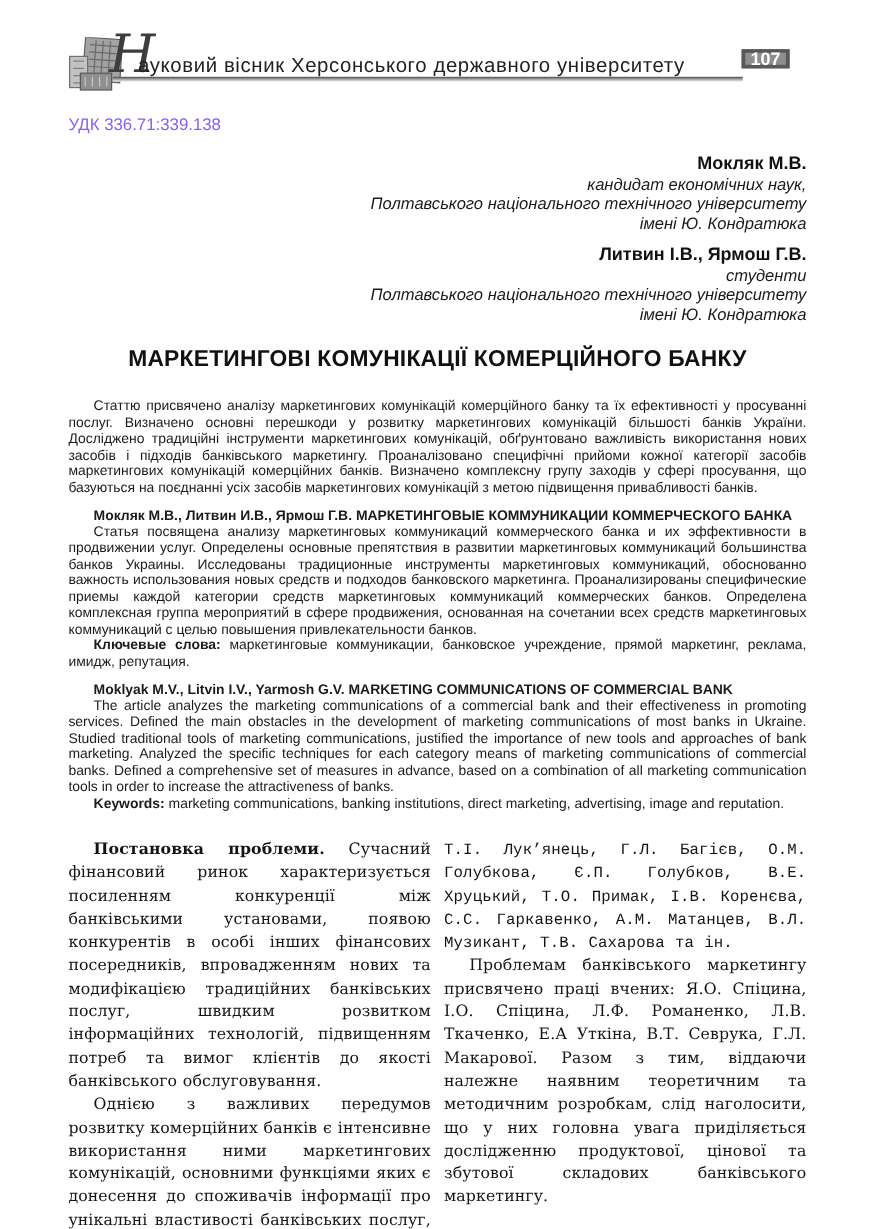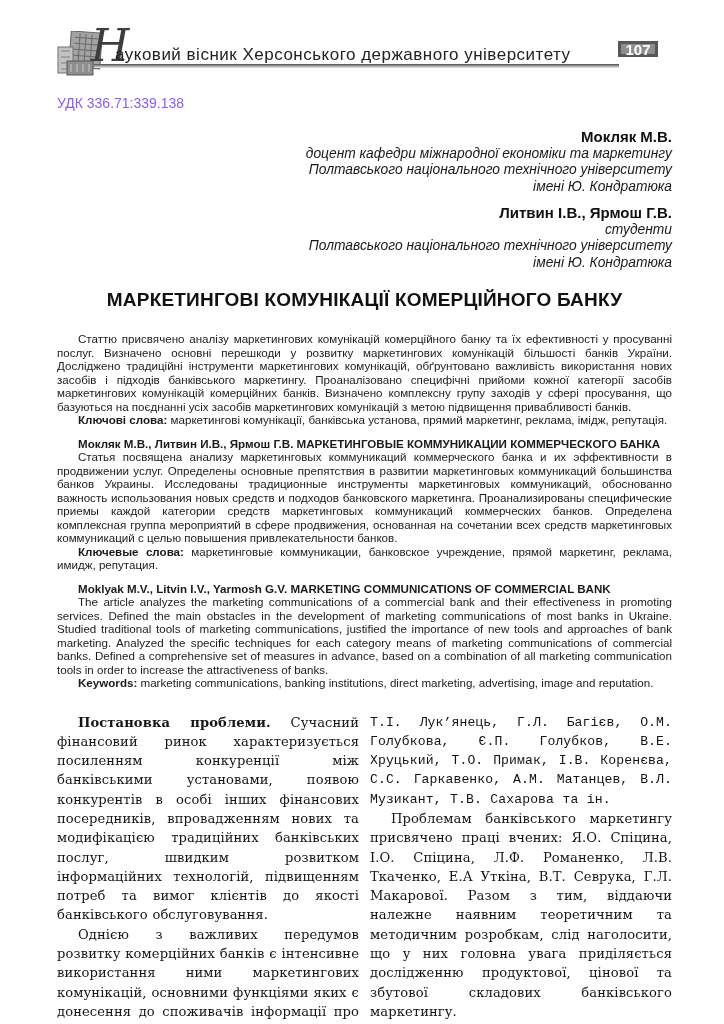--- a/index.html
+++ b/index.html
@@ -99,39 +99,38 @@
     <span class="hdr-title">ауковий вісник Херсонського державного університету</span>
     <div class="hdr-rule"></div>
     <div class="hdr-page">107</div>
   </div>
 
   <div class="udc">УДК 336.71:339.138</div>
 
   <div class="authors">
     <div class="grp1">
       <div class="author-name">Мокляк М.В.</div>
-      <div class="author-line">доцент кафедри міжнародної економіки та маркетингу</div>
+      <div class="author-line">кандидат економічних наук,</div>
       <div class="author-line">Полтавського національного технічного університету</div>
       <div class="author-line">імені Ю. Кондратюка</div>
     </div>
     <div class="grp2">
       <div class="author-name">Литвин І.В., Ярмош Г.В.</div>
       <div class="author-line">студенти</div>
       <div class="author-line">Полтавського національного технічного університету</div>
       <div class="author-line">імені Ю. Кондратюка</div>
     </div>
   </div>
 
   <div class="paper-title">МАРКЕТИНГОВІ КОМУНІКАЦІЇ КОМЕРЦІЙНОГО БАНКУ</div>
 
   <div class="abstracts">
 
     <div class="abs">
       <p><span>Статтю присвячено аналізу маркетингових комунікацій комерційного банку та їх ефективності у просуванні послуг. Визначено основні перешкоди у розвитку маркетингових комунікацій більшості банків України. Досліджено традиційні інструменти маркетингових комунікацій, обґрунтовано важливість використання нових засобів і підходів банківського маркетингу. Проаналізовано специфічні прийоми кожної категорії засобів маркетингових комунікацій комерційних банків. Визначено комплексну групу заходів у сфері просування, що базуються на поєднанні усіх засобів маркетингових комунікацій з метою підвищення привабливості банків.</span></p>
-      <p><b class="abs-heading">Ключові слова:</b><span> маркетингові комунікації, банківська установа, прямий маркетинг, реклама, імідж, репутація.</span></p>
     </div>
 
     <div class="abs">
       <p class="abs-heading">Мокляк М.В., Литвин И.В., Ярмош Г.В. МАРКЕТИНГОВЫЕ КОММУНИКАЦИИ КОММЕРЧЕСКОГО БАНКА</p>
       <p><span>Статья посвящена анализу маркетинговых коммуникаций коммерческого банка и их эффективности в продвижении услуг. Определены основные препятствия в развитии маркетинговых коммуникаций большинства банков Украины. Исследованы традиционные инструменты маркетинговых коммуникаций, обоснованно важность использования новых средств и подходов банковского маркетинга. Проанализированы специфические приемы каждой категории средств маркетинговых коммуникаций коммерческих банков. Определена комплексная группа мероприятий в сфере продвижения, основанная на сочетании всех средств маркетинговых коммуникаций с целью повышения привлекательности банков.</span></p>
       <p><b class="abs-heading">Ключевые слова:</b><span> маркетинговые коммуникации, банковское учреждение, прямой маркетинг, реклама, имидж, репутация.</span></p>
     </div>
 
     <div class="abs">
       <p class="abs-heading">Moklyak M.V., Litvin I.V., Yarmosh G.V. MARKETING COMMUNICATIONS OF COMMERCIAL BANK</p>

